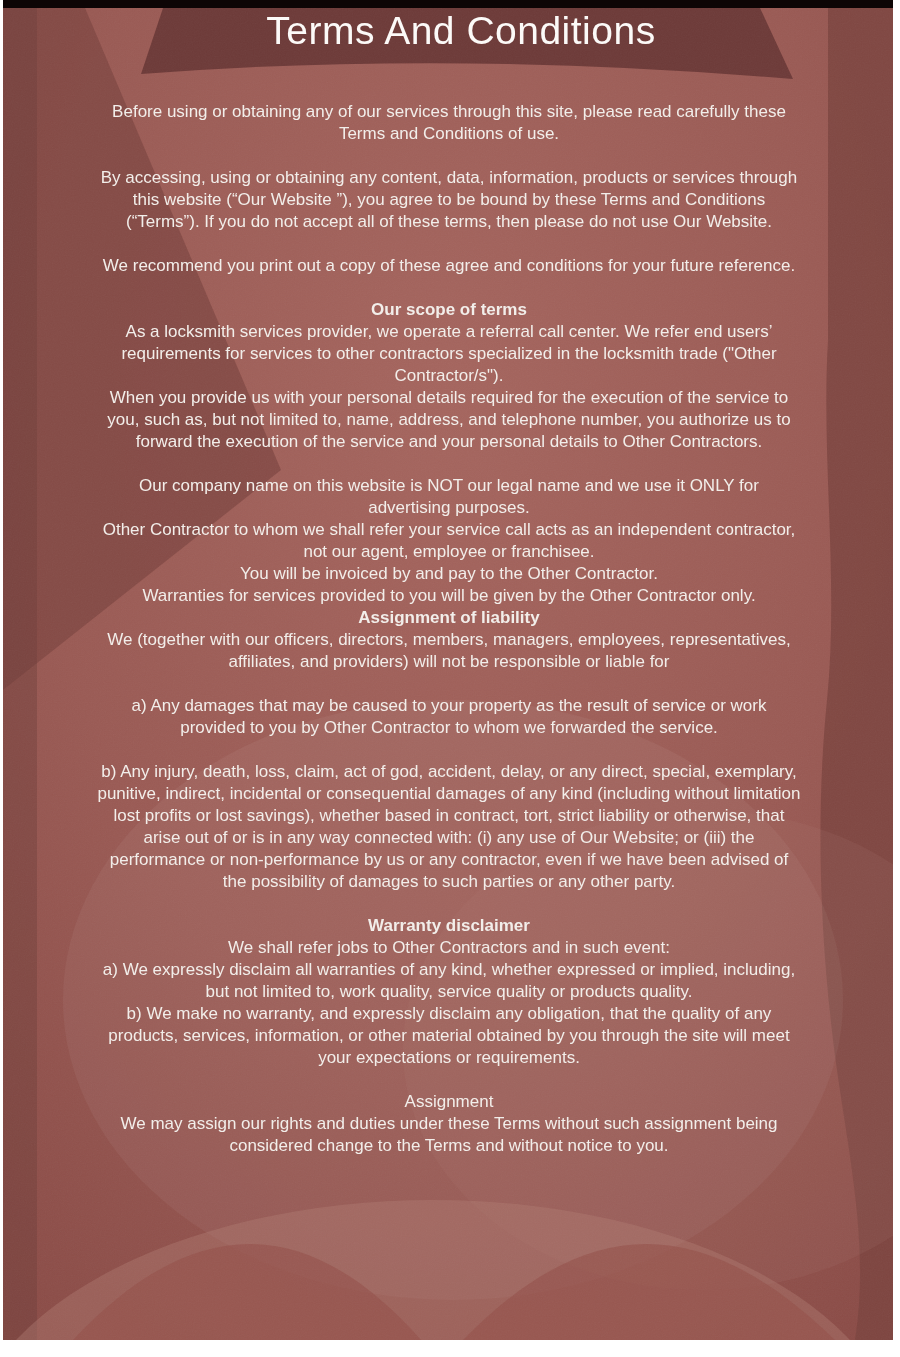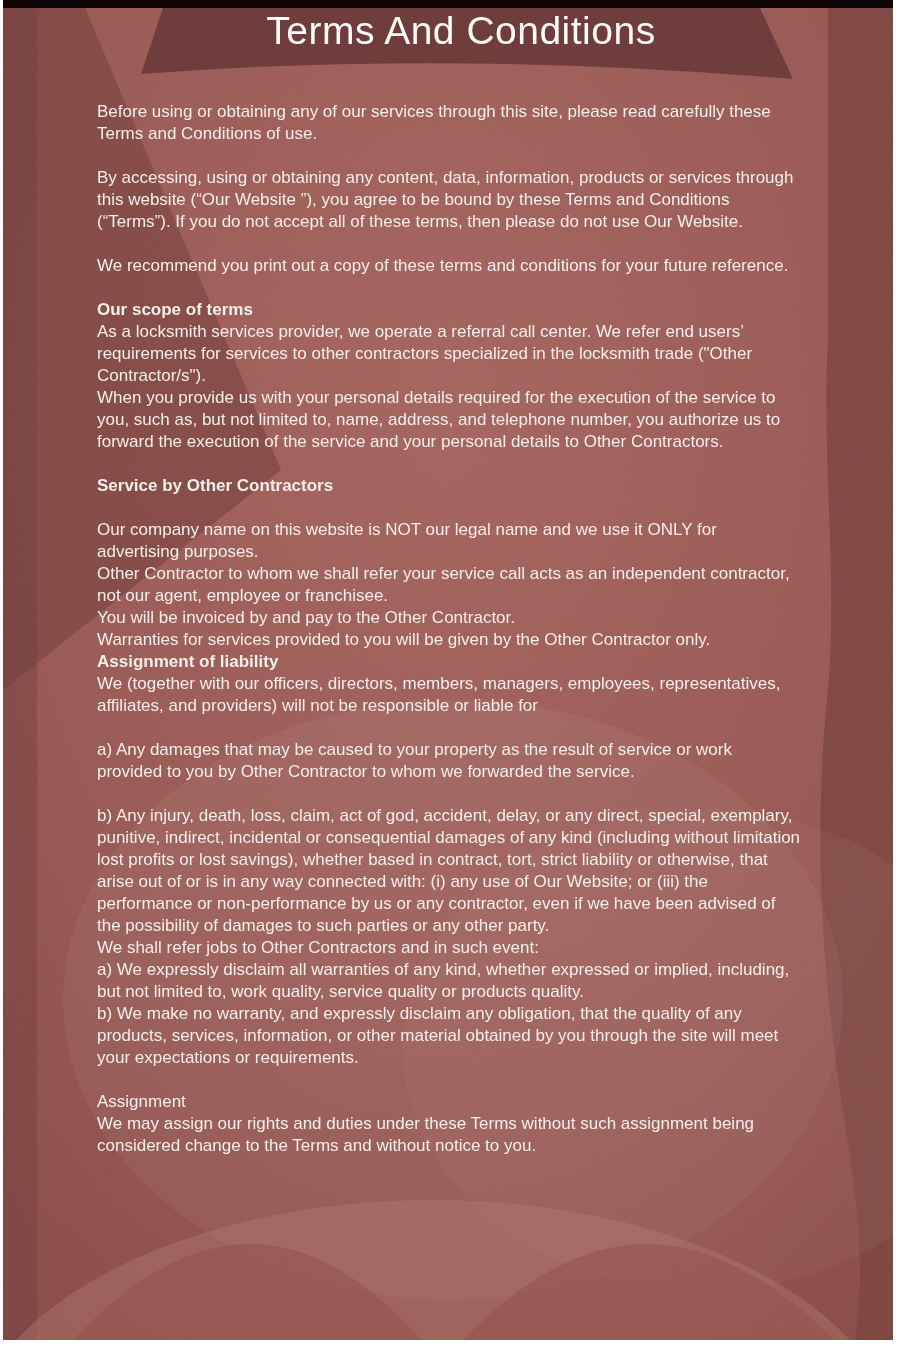--- a/index.html
+++ b/index.html
@@ -40,20 +40,21 @@
     left:94px; top:101px;
     width:704px;
     z-index:4;
     color:#f2eeea;
     font-size:17px;
     line-height:22px;
   }
   .terms-content .p, .terms-content .h{
     margin:22px 0 0 0;
     white-space:pre-line;
+    text-align:center;
   }
   .terms-content .h{ font-weight:bold; }
   .terms-content .tight{ margin-top:0; }
   .terms-content > :first-child{ margin-top:0; }
 </style>
 </head>
 <body>
 
 <div class="page">
   <div class="canvas">
@@ -94,33 +95,33 @@
       <rect x="0" y="0" width="890" height="1340" filter="url(#grain)" opacity="0.05"></rect>
     </svg>
 
     <div class="topbar"></div>
 
     <div class="page-title">Terms And Conditions</div>
 
     <div class="terms-content">
       <div class="p">Before using or obtaining any of our services through this site, please read carefully these Terms and Conditions of use.</div>
       <div class="p">By accessing, using or obtaining any content, data, information, products or services through this website (“Our Website ”), you agree to be bound by these Terms and Conditions (“Terms”). If you do not accept all of these terms, then please do not use Our Website.</div>
-      <div class="p">We recommend you print out a copy of these terms and conditions for your future reference.</div>
+      <div class="p">We recommend you print out a copy of these agree and conditions for your future reference.</div>
       <div class="h">Our scope of terms</div>
       <div class="p tight">As a locksmith services provider, we operate a referral call center. We refer end users’ requirements for services to other contractors specialized in the locksmith trade ("Other Contractor/s").</div>
       <div class="p tight">When you provide us with your personal details required for the execution of the service to you, such as, but not limited to, name, address, and telephone number, you authorize us to forward the execution of the service and your personal details to Other Contractors.</div>
-      <div class="h">Service by Other Contractors</div>
       <div class="p">Our company name on this website is NOT our legal name and we use it ONLY for advertising purposes.</div>
       <div class="p tight">Other Contractor to whom we shall refer your service call acts as an independent contractor, not our agent, employee or franchisee.
 You will be invoiced by and pay to the Other Contractor.
 Warranties for services provided to you will be given by the Other Contractor only.</div>
       <div class="h tight">Assignment of liability</div>
       <div class="p tight">We (together with our officers, directors, members, managers, employees, representatives, affiliates, and providers) will not be responsible or liable for</div>
       <div class="p">a) Any damages that may be caused to your property as the result of service or work provided to you by Other Contractor to whom we forwarded the service.</div>
       <div class="p">b) Any injury, death, loss, claim, act of god, accident, delay, or any direct, special, exemplary, punitive, indirect, incidental or consequential damages of any kind (including without limitation lost profits or lost savings), whether based in contract, tort, strict liability or otherwise, that arise out of or is in any way connected with: (i) any use of Our Website; or (iii) the performance or non-performance by us or any contractor, even if we have been advised of the possibility of damages to such parties or any other party.</div>
+      <div class="h">Warranty disclaimer</div>
       <div class="p tight">We shall refer jobs to Other Contractors and in such event:
 a) We expressly disclaim all warranties of any kind, whether expressed or implied, including, but not limited to, work quality, service quality or products quality.
 b) We make no warranty, and expressly disclaim any obligation, that the quality of any products, services, information, or other material obtained by you through the site will meet your expectations or requirements.</div>
       <div class="p">Assignment
 We may assign our rights and duties under these Terms without such assignment being considered change to the Terms and without notice to you.</div>
     </div>
 
   </div>
 </div>
 

